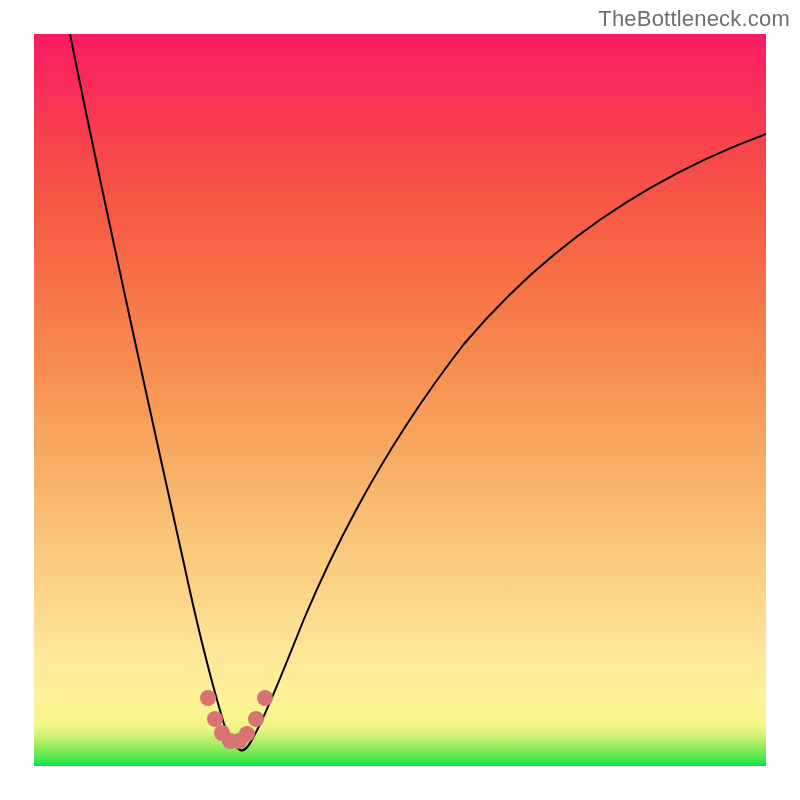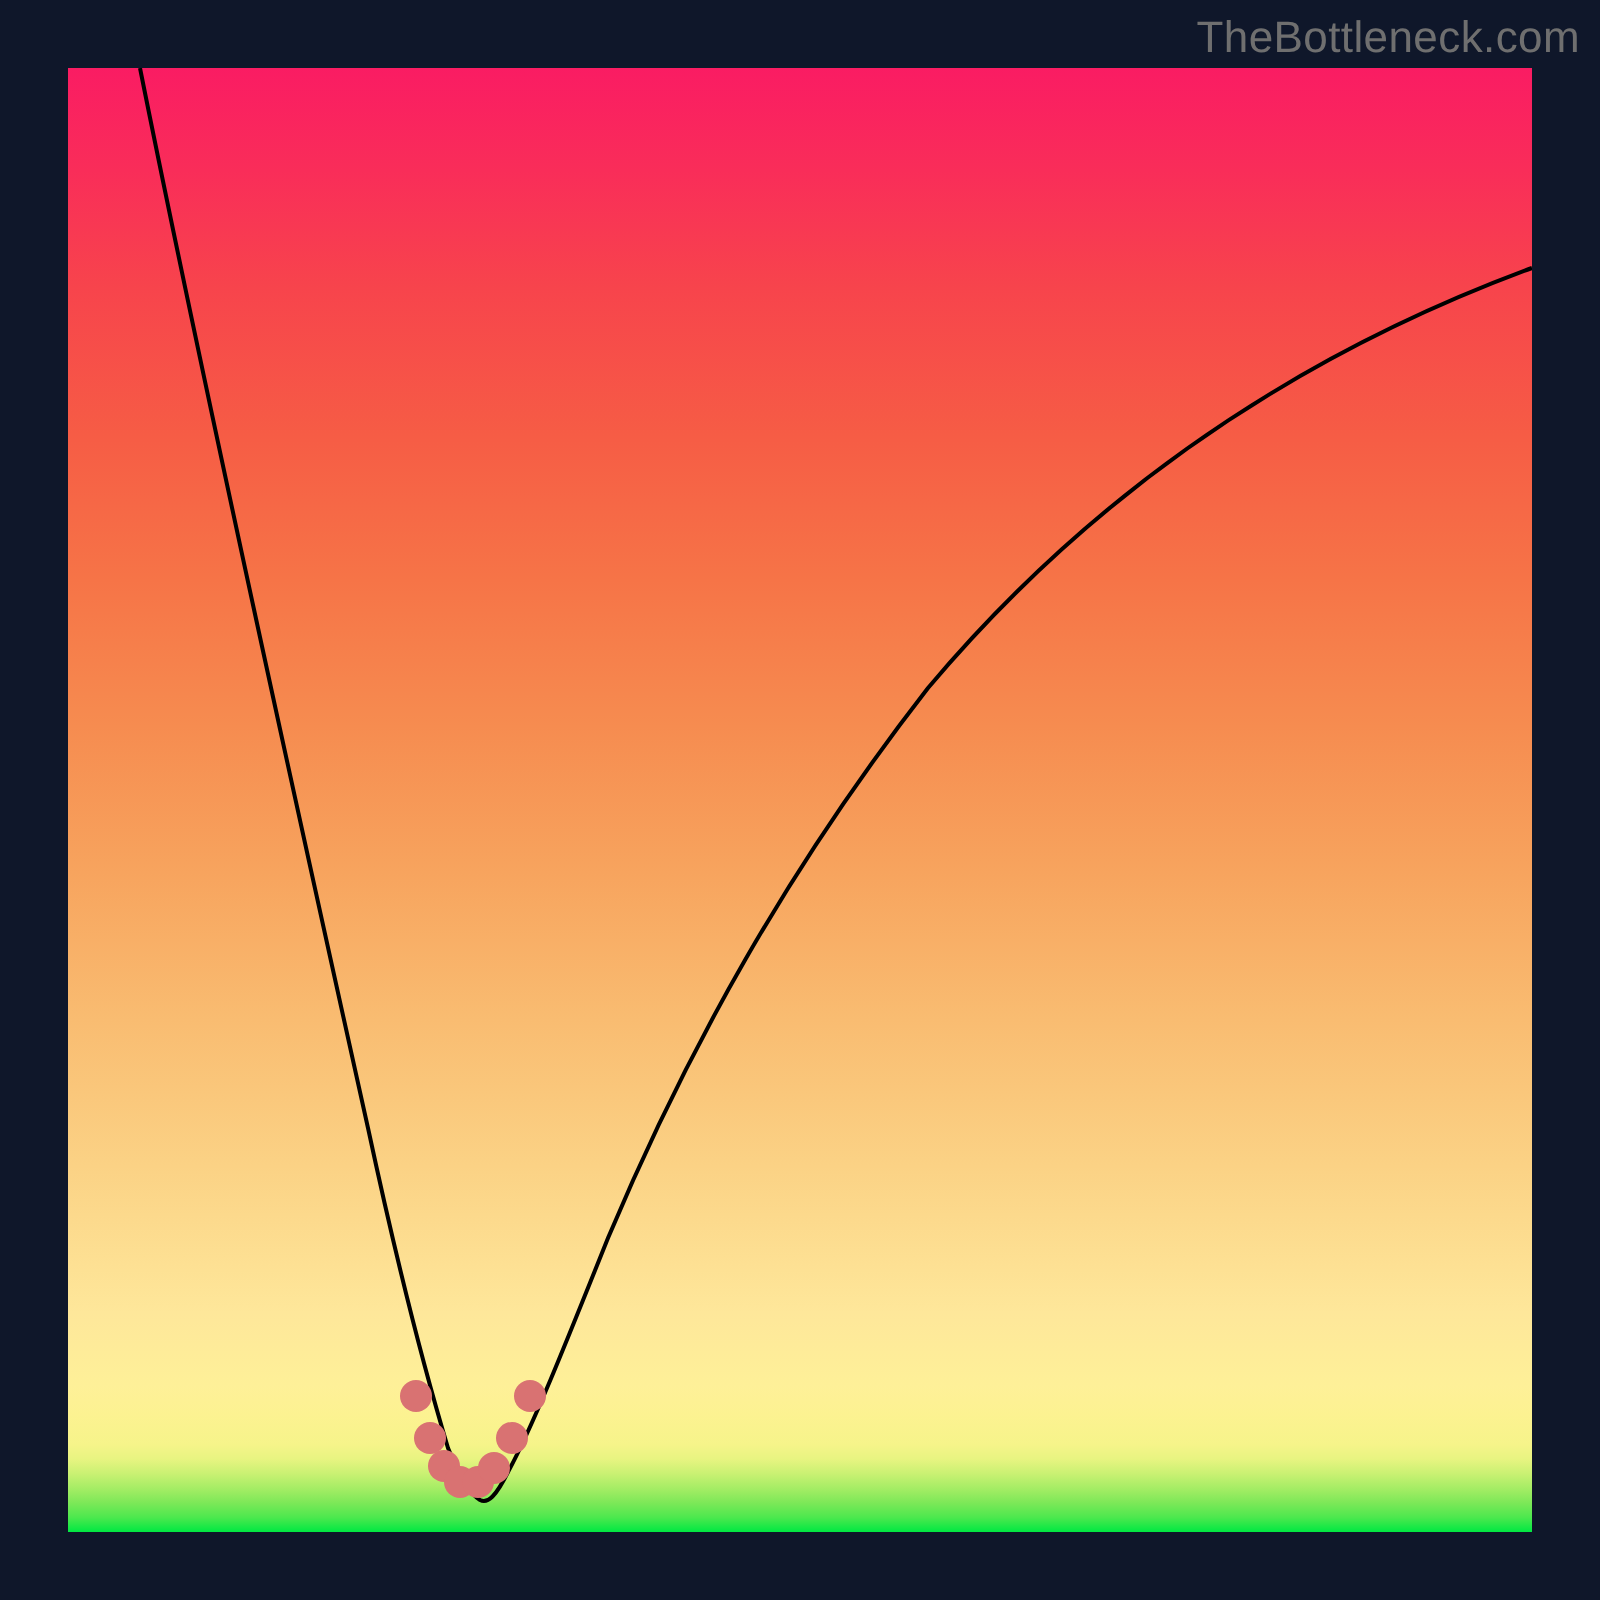--- a/index.html
+++ b/index.html
@@ -10,21 +10,21 @@
     background: #000;
     overflow: hidden;
     font-family: Arial, Helvetica, sans-serif;
   }
   .frame {
     position: absolute;
     left: 0;
     top: 0;
     width: 800px;
     height: 800px;
-    background: #0f172a;
+    background: #ffffff;
   }
   .plot {
     position: absolute;
     left: 34px;
     top: 34px;
     width: 732px;
     height: 732px;
     
     background: linear-gradient(
       to top,

